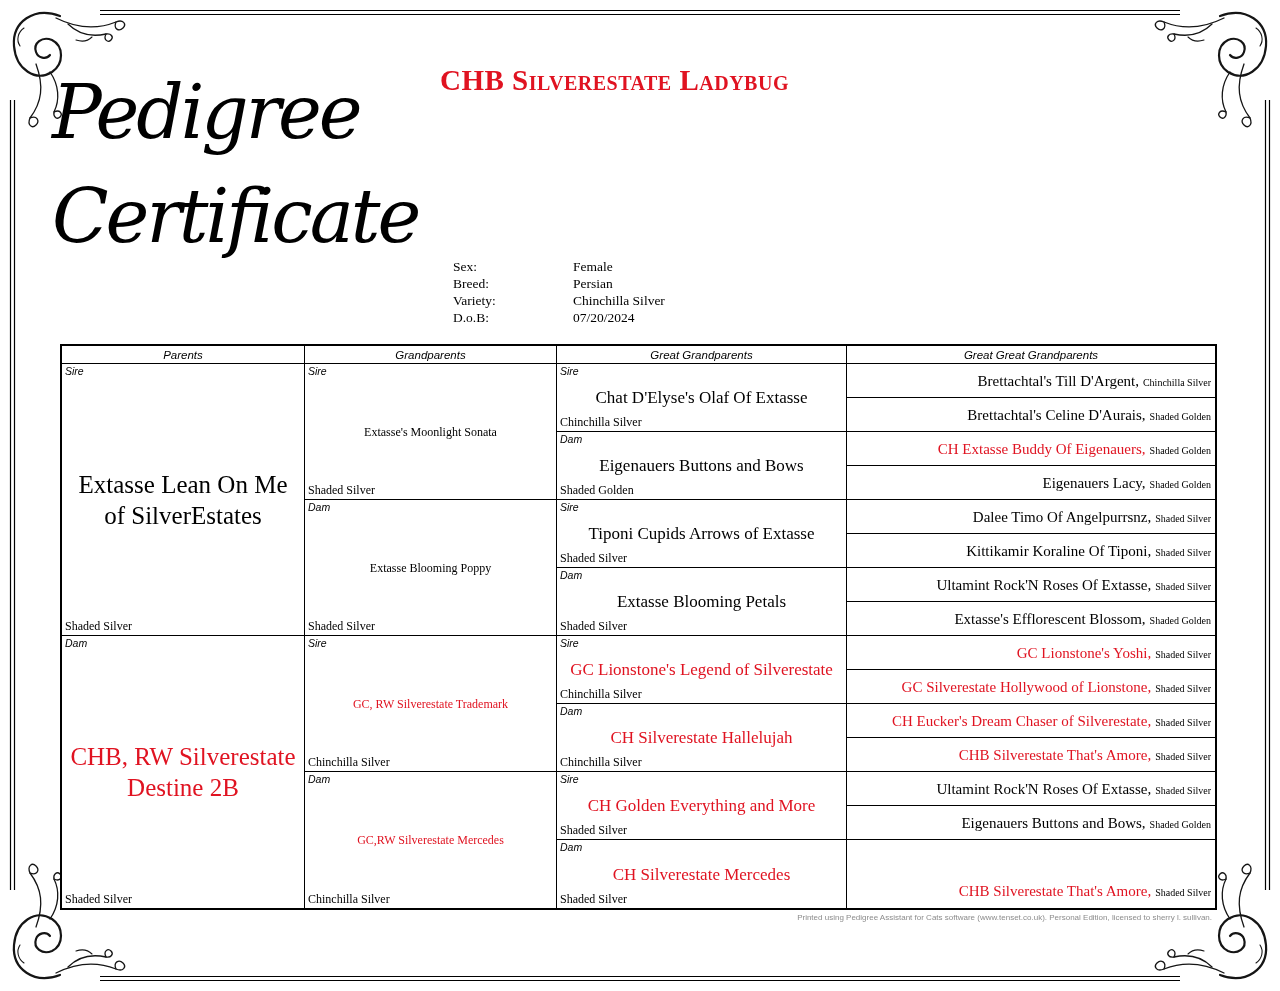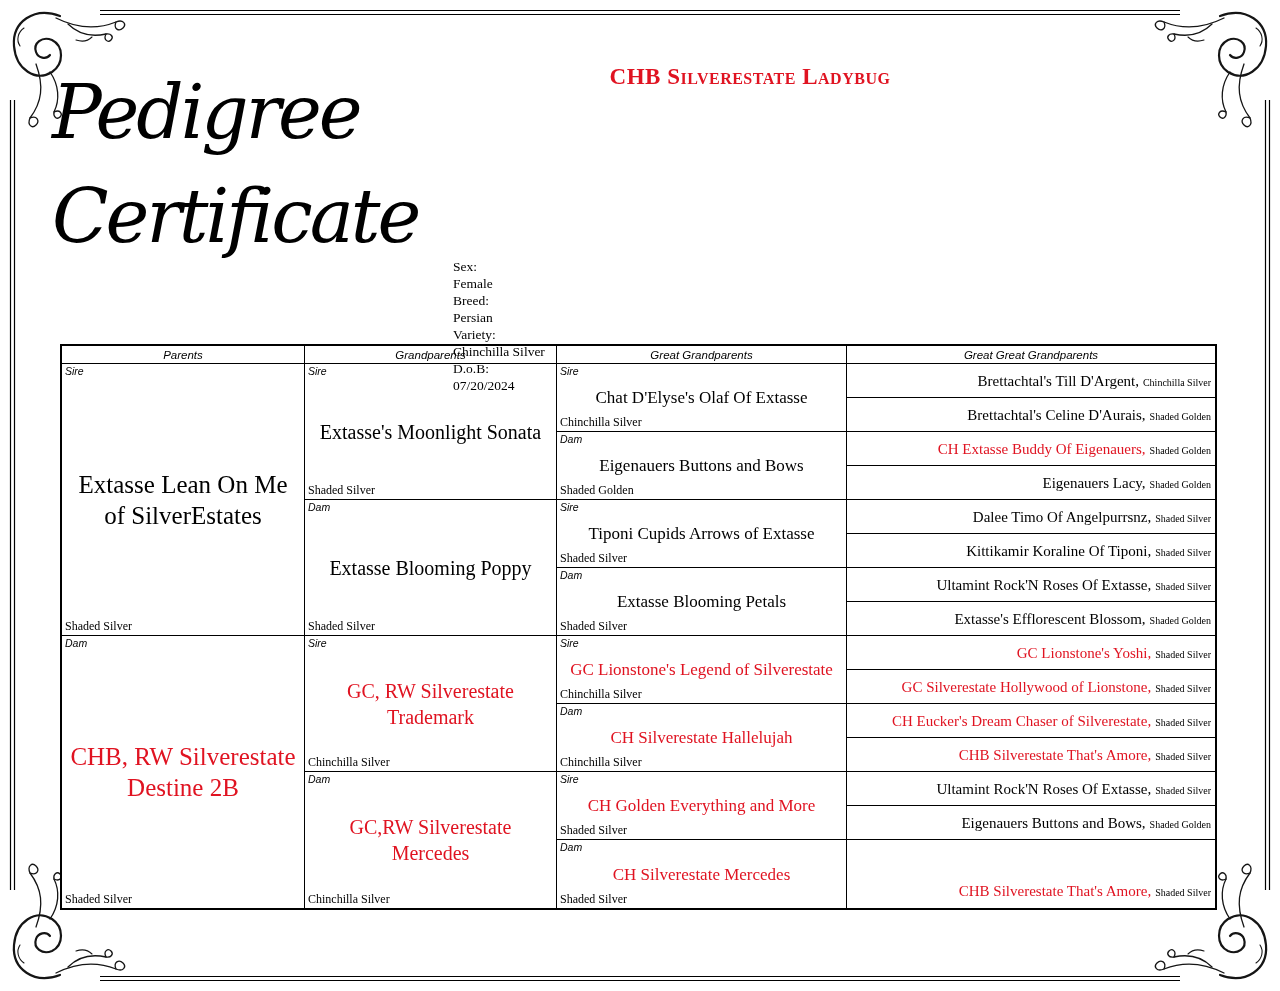--- a/index.html
+++ b/index.html
@@ -4,46 +4,46 @@
 <style>
   html,body{margin:0;padding:0;background:#fff;}
   .page{position:relative;width:1280px;height:991px;background:#fff;overflow:hidden;
         font-family:"Liberation Serif","DejaVu Serif",serif;color:#000;}
   .frame-svg{position:absolute;left:0;top:0;width:1280px;height:991px;pointer-events:none;}
 
   .script-title{position:absolute;left:52px;top:60px;width:440px;
     font-family:"DejaVu Serif",serif;font-style:italic;font-weight:500;
     font-size:74px;line-height:104px;letter-spacing:-3px;color:#000;white-space:nowrap;}
 
-  .cat-title{position:absolute;left:440px;top:64px;width:620px;text-align:center;
+  .cat-title{position:absolute;left:440px;top:64px;width:620px;
     font-family:"Liberation Serif",serif;font-weight:bold;font-variant:small-caps;
-    font-size:23px;letter-spacing:.5px;color:var(--red,#e01321);white-space:nowrap;}
+    font-size:29px;letter-spacing:.5px;color:var(--red,#e01321);white-space:nowrap;}
 
   .info{position:absolute;left:453px;top:258px;font-size:13.5px;line-height:17px;}
-  .info .row{display:flex;flex-direction:column;}
+  .info .row{display:flex;}
   .info .lbl{width:120px;}
 
   .ped{position:absolute;left:60px;top:344px;width:1157px;height:566px;
        border:2px solid #000;box-sizing:border-box;display:grid;
        grid-template-columns:243px 252px 290px 1fr;
        grid-template-rows:18px repeat(16,1fr);}
   .hcell{border-right:1px solid #000;border-bottom:1px solid #000;
     font-family:"Liberation Sans",sans-serif;font-style:italic;font-size:11.5px;
     display:flex;align-items:center;justify-content:center;}
   .hcell.last{border-right:none;}
   .cell{position:relative;border-right:1px solid #000;border-bottom:1px solid #000;
         display:flex;align-items:center;justify-content:center;overflow:hidden;}
   .cell.c4{border-right:none;justify-content:flex-end;}
   .cell.nb{border-bottom:none;}
   .role{position:absolute;top:1px;left:3px;font-family:"Liberation Sans",sans-serif;
         font-style:italic;font-size:10.5px;}
   .var{position:absolute;bottom:1px;left:3px;font-size:12px;}
   .nm{text-align:center;padding:0 6px;}
   .nm.sz-parent{font-size:25px;line-height:31px;}
-  .nm.sz-gp{font-size:20px;line-height:26px;}
+  .nm.sz-gp{font-size:12px;line-height:26px;}
   .nm.sz-ggp{font-size:17px;line-height:21px;}
   .leafwrap{text-align:center;padding:0 4px;}
   .lname{font-size:15px;}
   .lname::after{content:",";}
   .lvar{font-size:10px;margin-left:4px;}
   .red{color:var(--red,#e01321);}
 
   .footer{position:absolute;left:0;top:913px;width:1212px;text-align:right;
     font-family:"Liberation Sans",sans-serif;font-size:8px;color:var(--gray,#8c8c8c);}
 </style>
@@ -229,14 +229,15 @@
         <span class="leafwrap"><span class="lname">Ultamint Rock'N Roses Of Extasse</span><span class="lvar">Shaded Silver</span></span>
       </div>
     <div class="cell c4" style="grid-column:4;grid-row:15">
         <span class="leafwrap"><span class="lname">Eigenauers Buttons and Bows</span><span class="lvar">Shaded Golden</span></span>
       </div>
     <div class="cell c4 nb" style="grid-column:4;grid-row:17">
         <span class="leafwrap"><span class="lname red">CHB Silverestate That's Amore</span><span class="lvar">Shaded Silver</span></span>
       </div>
   </div>
 
+  <div class="footer">Printed using Pedigree Assistant for Cats software (www.tenset.co.uk). Personal Edition, licensed to sherry l. sullivan.</div>
 
 </div>
 
 </body></html>

